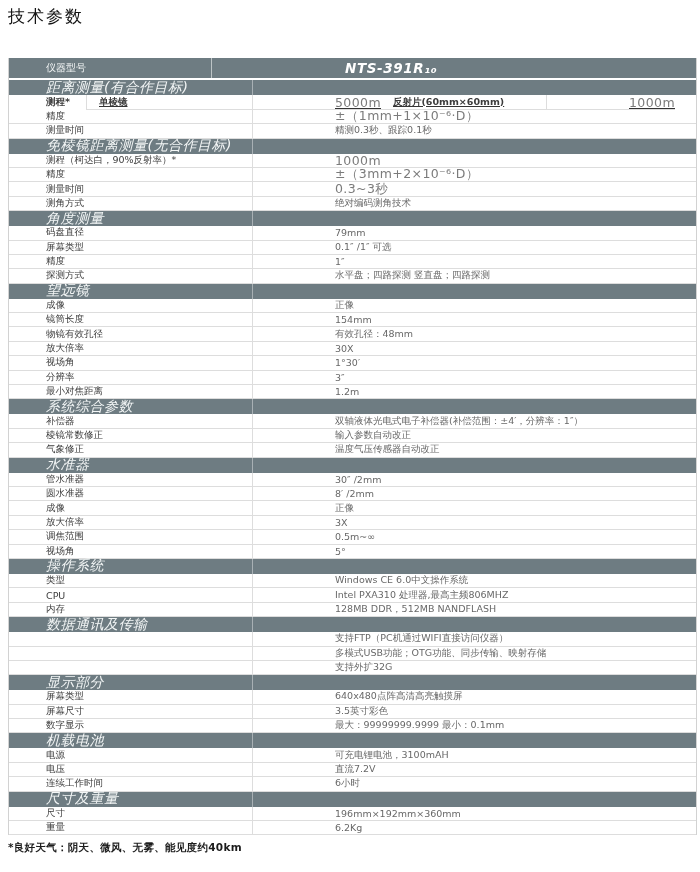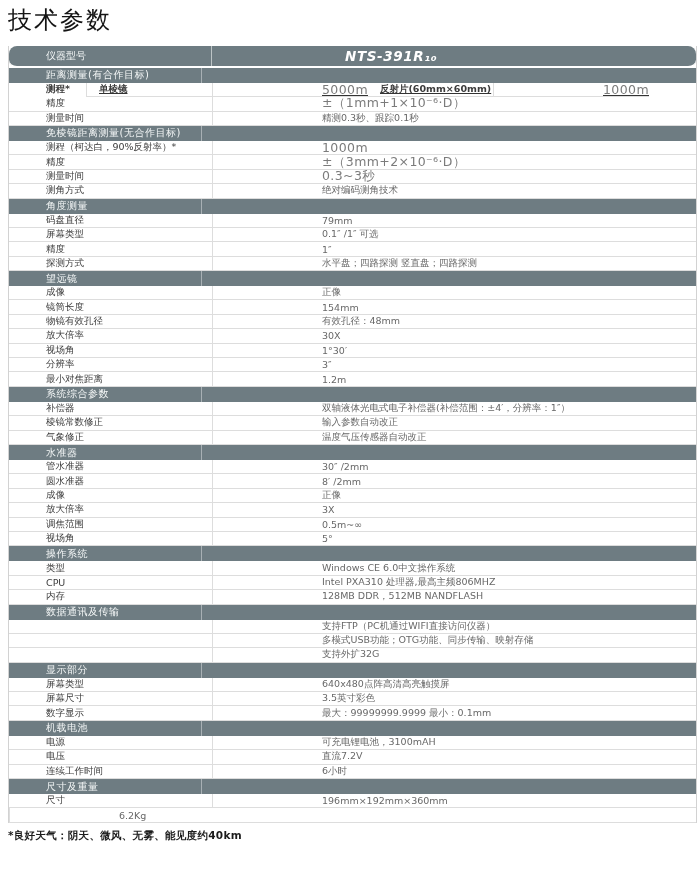--- a/index.html
+++ b/index.html
@@ -3,62 +3,63 @@
 <meta charset="utf-8">
 <style>
   html,body{margin:0;padding:0;background:#ffffff;}
   body{
     width:700px;height:872px;
     font-family:"DejaVu Sans","Liberation Sans",sans-serif;
     color:#333;overflow:hidden;
   }
   .page{padding:4px 5px 0 8px;}
   .page-title{
-    font-size:24px;font-weight:400;color:#141414;
-    margin:2px 0 11px 0;letter-spacing:2px;line-height:1.2;
+    font-size:17px;font-weight:400;color:#141414;
+    margin:2px 0 32px 0;letter-spacing:2px;line-height:1.2;
   }
   .spec-table{
     width:687px;
     border-left:1px solid #d2d2d2;
     border-right:1px solid #d2d2d2;
   }
   .trow{display:flex;align-items:stretch;box-sizing:border-box;}
   .trow.data{height:14.4px;border-bottom:1px solid #dddddd;}
   .cell{box-sizing:border-box;display:flex;align-items:center;overflow:hidden;white-space:nowrap;}
   .cell.label{
     width:203px;padding-left:37px;
     font-size:9.5px;font-weight:400;color:#3c3c3c;
   }
   .cell.label.label-lg{font-size:12px;font-weight:600;color:#444;margin-top:31px;}
   .cell.value{
-    flex:1;padding-left:109px;
+    flex:1;padding-left:82px;
     font-size:9.5px;color:#686868;
     border-left:1px solid #dddddd;
+    margin-left:40px;
   }
   .cell.value.lg{font-size:12.5px;color:#7b7b7b;letter-spacing:0.4px;}
   
-  .trow.model{height:22px;background:#6e7c82;border-bottom:2px solid #ffffff;border-radius:8px;}
+  .trow.model{height:22px;background:#6e7c82;border-bottom:2px solid #ffffff;}
   .trow.model .cell.label{
     color:#f3f6f6;font-weight:400;font-size:10px;
     border-right:1px solid rgba(255,255,255,0.55);
   }
   .model-value{
     flex:1;box-sizing:border-box;display:flex;align-items:center;
     padding-left:133px;color:#ffffff;
     font-size:13.5px;font-weight:700;font-style:italic;letter-spacing:0.6px;
     white-space:nowrap;
   }
   
   .trow.section{height:15px;background:#6e7c82;}
   .sec-left{
-    width:193px;box-sizing:border-box;padding-left:37px;
+    width:244px;box-sizing:border-box;padding-left:37px;
     display:flex;align-items:center;
-    color:#f3f6f6;font-size:10px;font-weight:400;letter-spacing:0.5px;
+    color:#f3f6f6;font-size:14px;font-weight:400;letter-spacing:0.5px;
     border-right:1px solid rgba(255,255,255,0.4);
-    white-space:nowrap;overflow:visible;
+    white-space:nowrap;overflow:visible;font-style:italic;
   }
   .sec-right{flex:1;}
   
   .group{display:flex;box-sizing:border-box;}
   .gcell{
     width:78px;box-sizing:border-box;padding-left:37px;
     display:flex;align-items:center;
     font-size:9.5px;font-weight:700;color:#3c3c3c;
     border-right:1px solid #dddddd;white-space:nowrap;
   }
@@ -291,17 +292,18 @@
       </div>
       <div class="trow section">
         <div class="sec-left">尺寸及重量</div>
         <div class="sec-right"></div>
       </div>
       <div class="trow data">
         <div class="cell label">尺寸</div>
         <div class="cell value">196mm×192mm×360mm</div>
       </div>
       <div class="trow data">
+        <div class="cell label">重量</div>
         <div class="cell value">6.2Kg</div>
       </div>
     </div>
   <div class="footnote">*良好天气：阴天、微风、无雾、能见度约40km</div>
 </div>
 
 </body></html>

